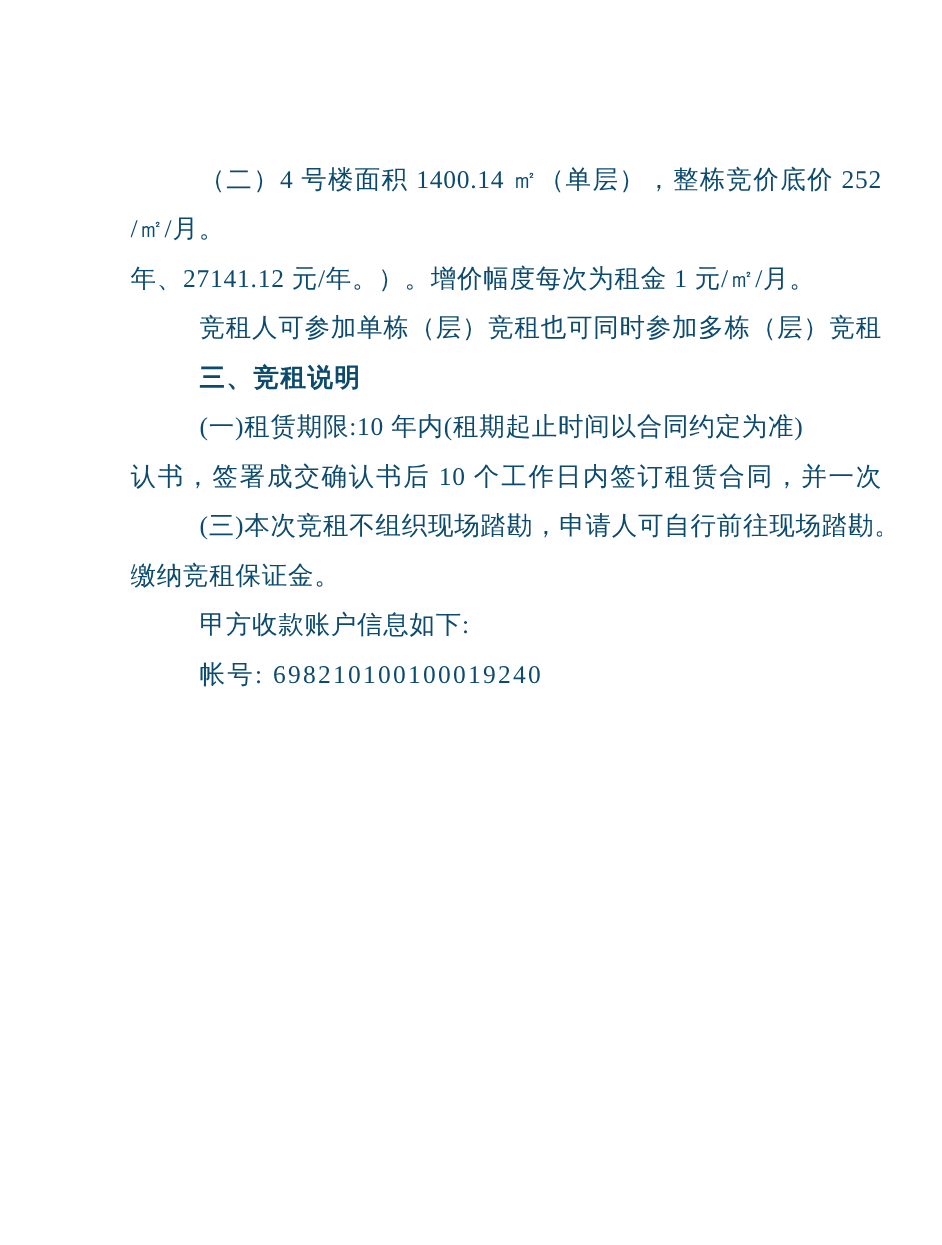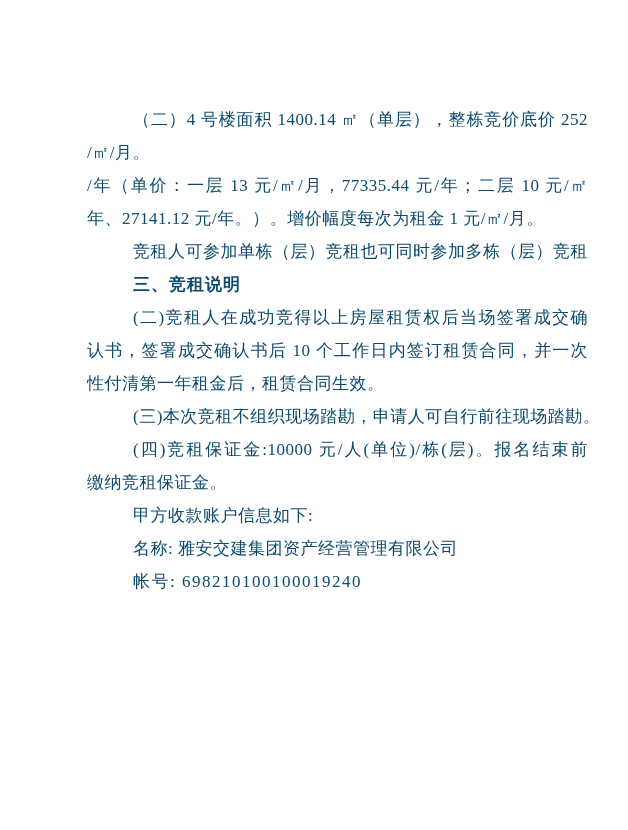--- a/index.html
+++ b/index.html
@@ -49,27 +49,23 @@
       letter-spacing: 1.5px;
     }
   </style>
 </head>
 <body>
 
 <div class="page">
   <div class="content">
     <div class="line indent justify">（二）4 号楼面积 1400.14 ㎡（单层），整栋竞价底价 252</div>
     <div class="line">/㎡/月。</div>
-    <div class="line justify">/年（单价：一层 13 元/㎡/月，77335.44 元/年；二层 10 元/㎡</div>
     <div class="line">年、27141.12 元/年。）。增价幅度每次为租金 1 元/㎡/月。</div>
     <div class="line indent justify">竞租人可参加单栋（层）竞租也可同时参加多栋（层）竞租，</div>
     <div class="line indent heading">三、竞租说明</div>
-    <div class="line indent justify">(二)竞租人在成功竞得以上房屋租赁权后当场签署成交确</div>
+    <div class="line indent">(一)租赁期限:10 年内(租期起止时间以合同约定为准)</div>
     <div class="line justify">认书，签署成交确认书后 10 个工作日内签订租赁合同，并一次</div>
-    <div class="line">性付清第一年租金后，租赁合同生效。</div>
     <div class="line indent justify">(三)本次竞租不组织现场踏勘，申请人可自行前往现场踏勘。</div>
-    <div class="line indent justify">(四)竞租保证金:10000 元/人(单位)/栋(层)。报名结束前</div>
     <div class="line">缴纳竞租保证金。</div>
     <div class="line indent">甲方收款账户信息如下:</div>
-    <div class="line indent">名称: 雅安交建集团资产经营管理有限公司</div>
     <div class="line indent spaced-digits">帐号: 698210100100019240</div>
   </div>
 </div>
 
 </body></html>

